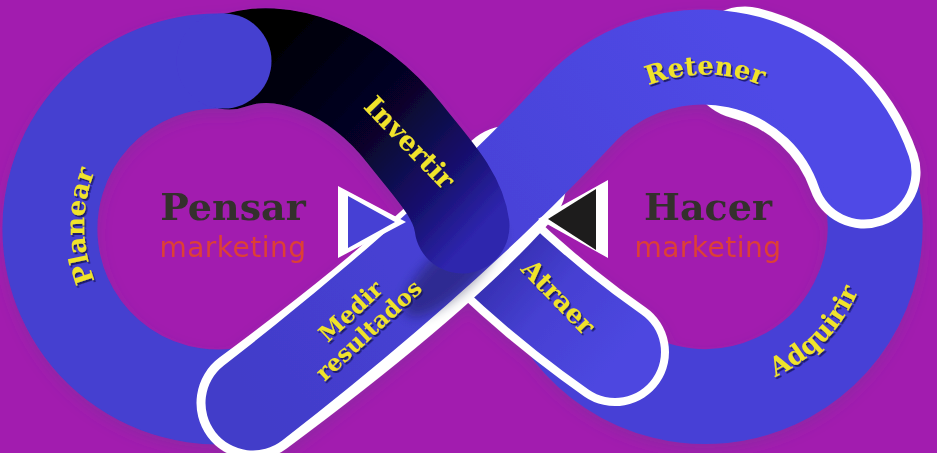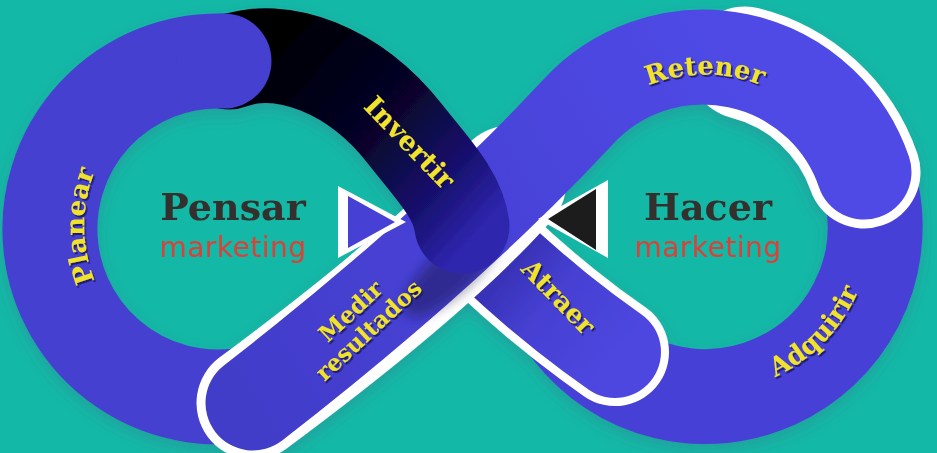--- a/index.html
+++ b/index.html
@@ -1,16 +1,16 @@
 <!DOCTYPE html>
 <html><head>
 <meta charset="utf-8">
 <style>
   html,body{margin:0;padding:0;background:#ffffff;}
-  .stage{position:relative;width:937px;height:453px;overflow:hidden;background:#14b8a6;}
+  .stage{position:relative;width:937px;height:453px;overflow:hidden;background:#a21caf;}
   svg{display:block;width:937px;height:453px;}
   .band-label{font-family:"DejaVu Serif", serif;font-weight:bold;}
   .center-title{font-family:"DejaVu Serif", serif;font-weight:bold;}
   .center-sub{font-family:"DejaVu Sans", sans-serif;font-weight:normal;letter-spacing:0.5px;}
 </style>
 </head>
 <body>
 
 <div class="stage">
 <svg viewBox="0 0 937 453" xmlns="http://www.w3.org/2000/svg">

